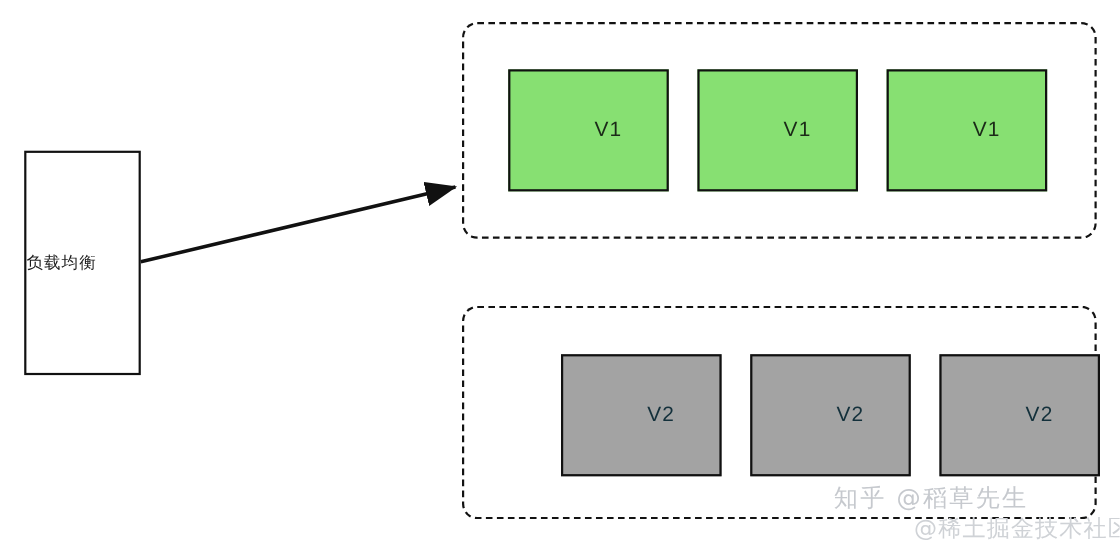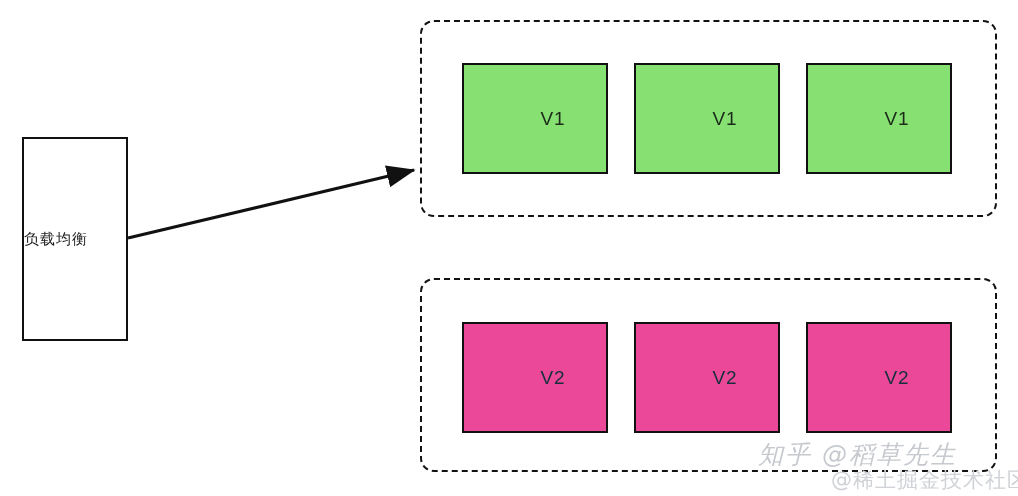--- a/index.html
+++ b/index.html
@@ -80,45 +80,44 @@
     padding-left: 36px;
   }
   .node-label {
     font-size: 19px;
     font-weight: 400;
     letter-spacing: 1px;
     font-family: "Liberation Sans", "DejaVu Sans", sans-serif;
   }
   .node-v1 { background: #87E072; }
   .node-v1 .node-label { color: #1b2a18; }
-  .node-v2 { background: #ec4899; }
+  .node-v2 { background: #a3a3a3; margin-left: 48px; }
   .node-v2 .node-label { color: #13303b; }
 
   
   .row-v1 { top: 63px; height: 111px; }
   .row-v2 { top: 322px; height: 111px; }
   .col-1 { left: 462px; width: 146px; }
   .col-2 { left: 634px; width: 146px; }
   .col-3 { left: 806px; width: 146px; }
 
   
   .watermark {
     position: absolute;
     color: #c9ccd1;
     white-space: nowrap;
     font-family: "DejaVu Sans", "Liberation Sans", sans-serif;
     user-select: none;
   }
   .watermark-primary {
     left: 758px;
     top: 438px;
-    font-size: 25px;
+    font-size: 22px;
     letter-spacing: 2px;
     color: #c6c9ce;
-    font-style: italic;
   }
   .watermark-secondary {
     left: 831px;
     top: 466px;
     font-size: 21px;
     letter-spacing: 1px;
     color: #cfd2d6;
   }
 </style>
 </head>

